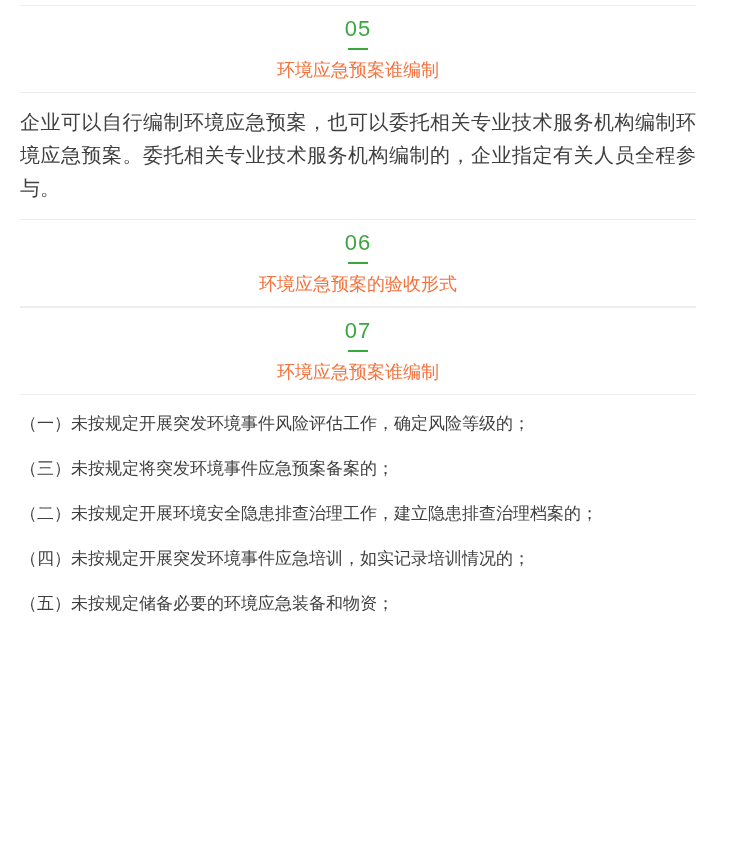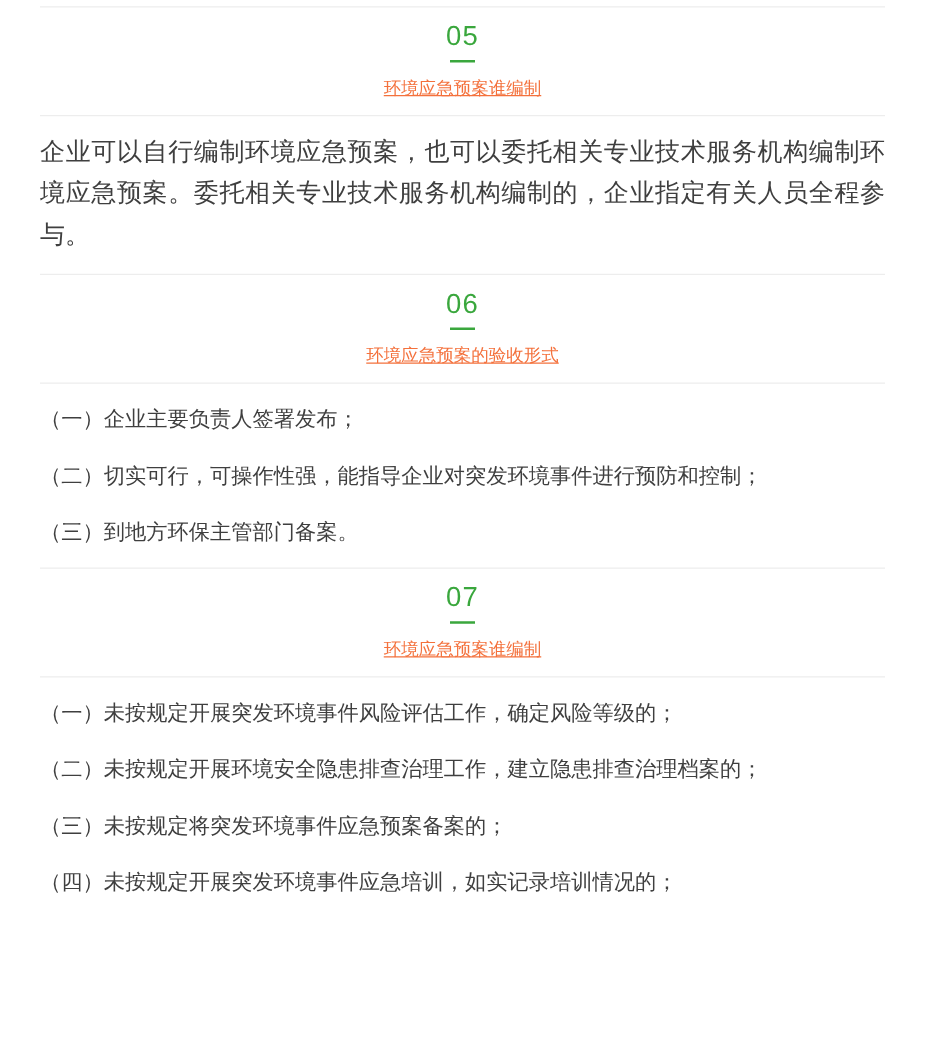--- a/index.html
+++ b/index.html
@@ -11,21 +11,21 @@
   }
   .page {
     width: 753px;
     height: 847px;
     background: #ffffff;
     overflow: hidden;
     box-sizing: border-box;
   }
   .article {
     width: 676px;
-    margin: 0 37px 0 32px;
+    margin: 0 37px 0 20px;
     padding-top: 5px;
   }
   .sec-head {
     border-top: 1px solid var(--hairline, #ededed);
     border-bottom: 1px solid var(--hairline, #ededed);
     text-align: center;
     padding: 10px 0 11px;
   }
   .sec-num {
     color: var(--green, #3aa73d);
@@ -35,25 +35,24 @@
     letter-spacing: 1px;
   }
   .sec-underline {
     width: 20px;
     height: 2px;
     background: var(--green, #3aa73d);
     margin: 6px auto 0;
   }
   .sec-title {
     color: var(--orange, #f4713c);
-    font-size: 14px;
+    font-size: 18px;
     line-height: 22px;
     font-weight: 400;
     margin: 9px 0 0;
-    text-decoration: underline;
   }
   .para {
     font-size: 20px;
     line-height: 33px;
     margin: 13px 0 14px;
     text-align: justify;
   }
   .item {
     font-size: 17px;
     line-height: 33px;
@@ -81,36 +80,32 @@
         <p class="para">企业可以自行编制环境应急预案，也可以委托相关专业技术服务机构编制环境应急预案。委托相关专业技术服务机构编制的，企业指定有关人员全程参与。</p>
       </div>
     </section>
 
     <section>
       <header class="sec-head">
         <div class="sec-num">06</div>
         <div class="sec-underline"></div>
         <h2 class="sec-title">环境应急预案的验收形式</h2>
       </header>
-      <div>
-        <p class="item">（一）企业主要负责人签署发布；</p>
-        <p class="item">（二）切实可行，可操作性强，能指导企业对突发环境事件进行预防和控制；</p>
-        <p class="item">（三）到地方环保主管部门备案。</p>
-      </div>
     </section>
 
     <section>
       <header class="sec-head">
         <div class="sec-num">07</div>
         <div class="sec-underline"></div>
         <h2 class="sec-title">环境应急预案谁编制</h2>
       </header>
       <div>
         <p class="item">（一）未按规定开展突发环境事件风险评估工作，确定风险等级的；</p>
+        <p class="item">（三）未按规定将突发环境事件应急预案备案的；</p>
         <p class="item">（二）未按规定开展环境安全隐患排查治理工作，建立隐患排查治理档案的；</p>
-        <p class="item">（三）未按规定将突发环境事件应急预案备案的；</p>
         <p class="item">（四）未按规定开展突发环境事件应急培训，如实记录培训情况的；</p>
+        <p class="item">（五）未按规定储备必要的环境应急装备和物资；</p>
 
       </div>
     </section>
 
   </div>
 </div>
 
 </body></html>

